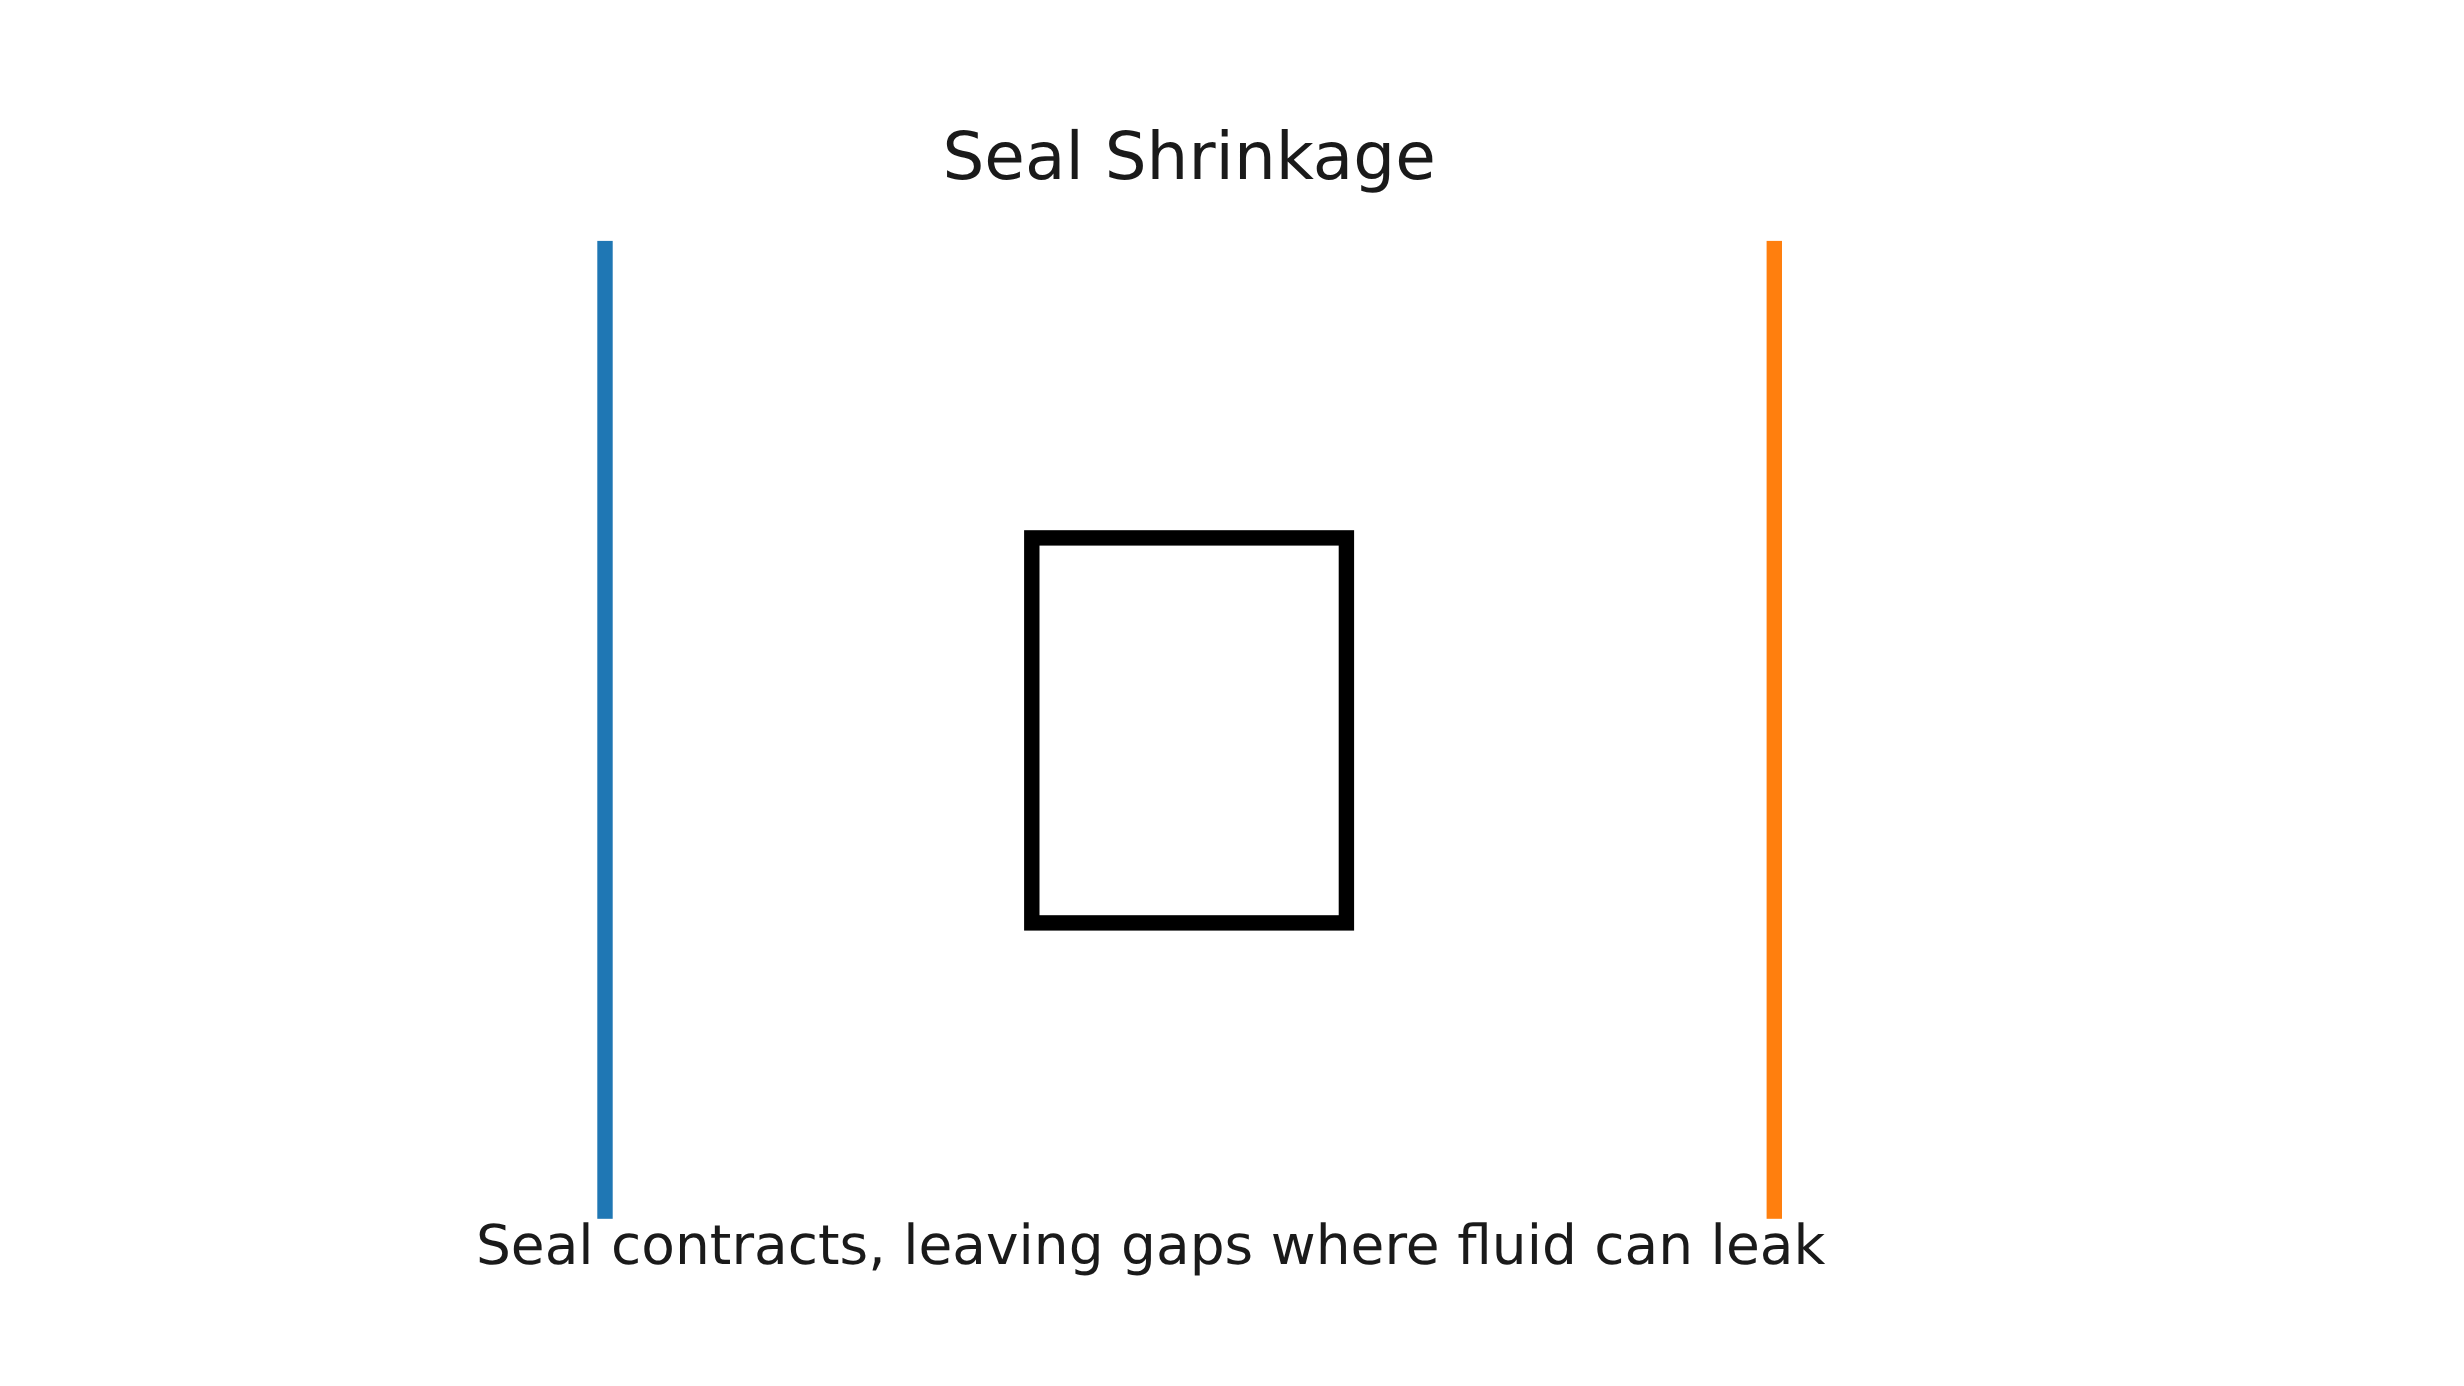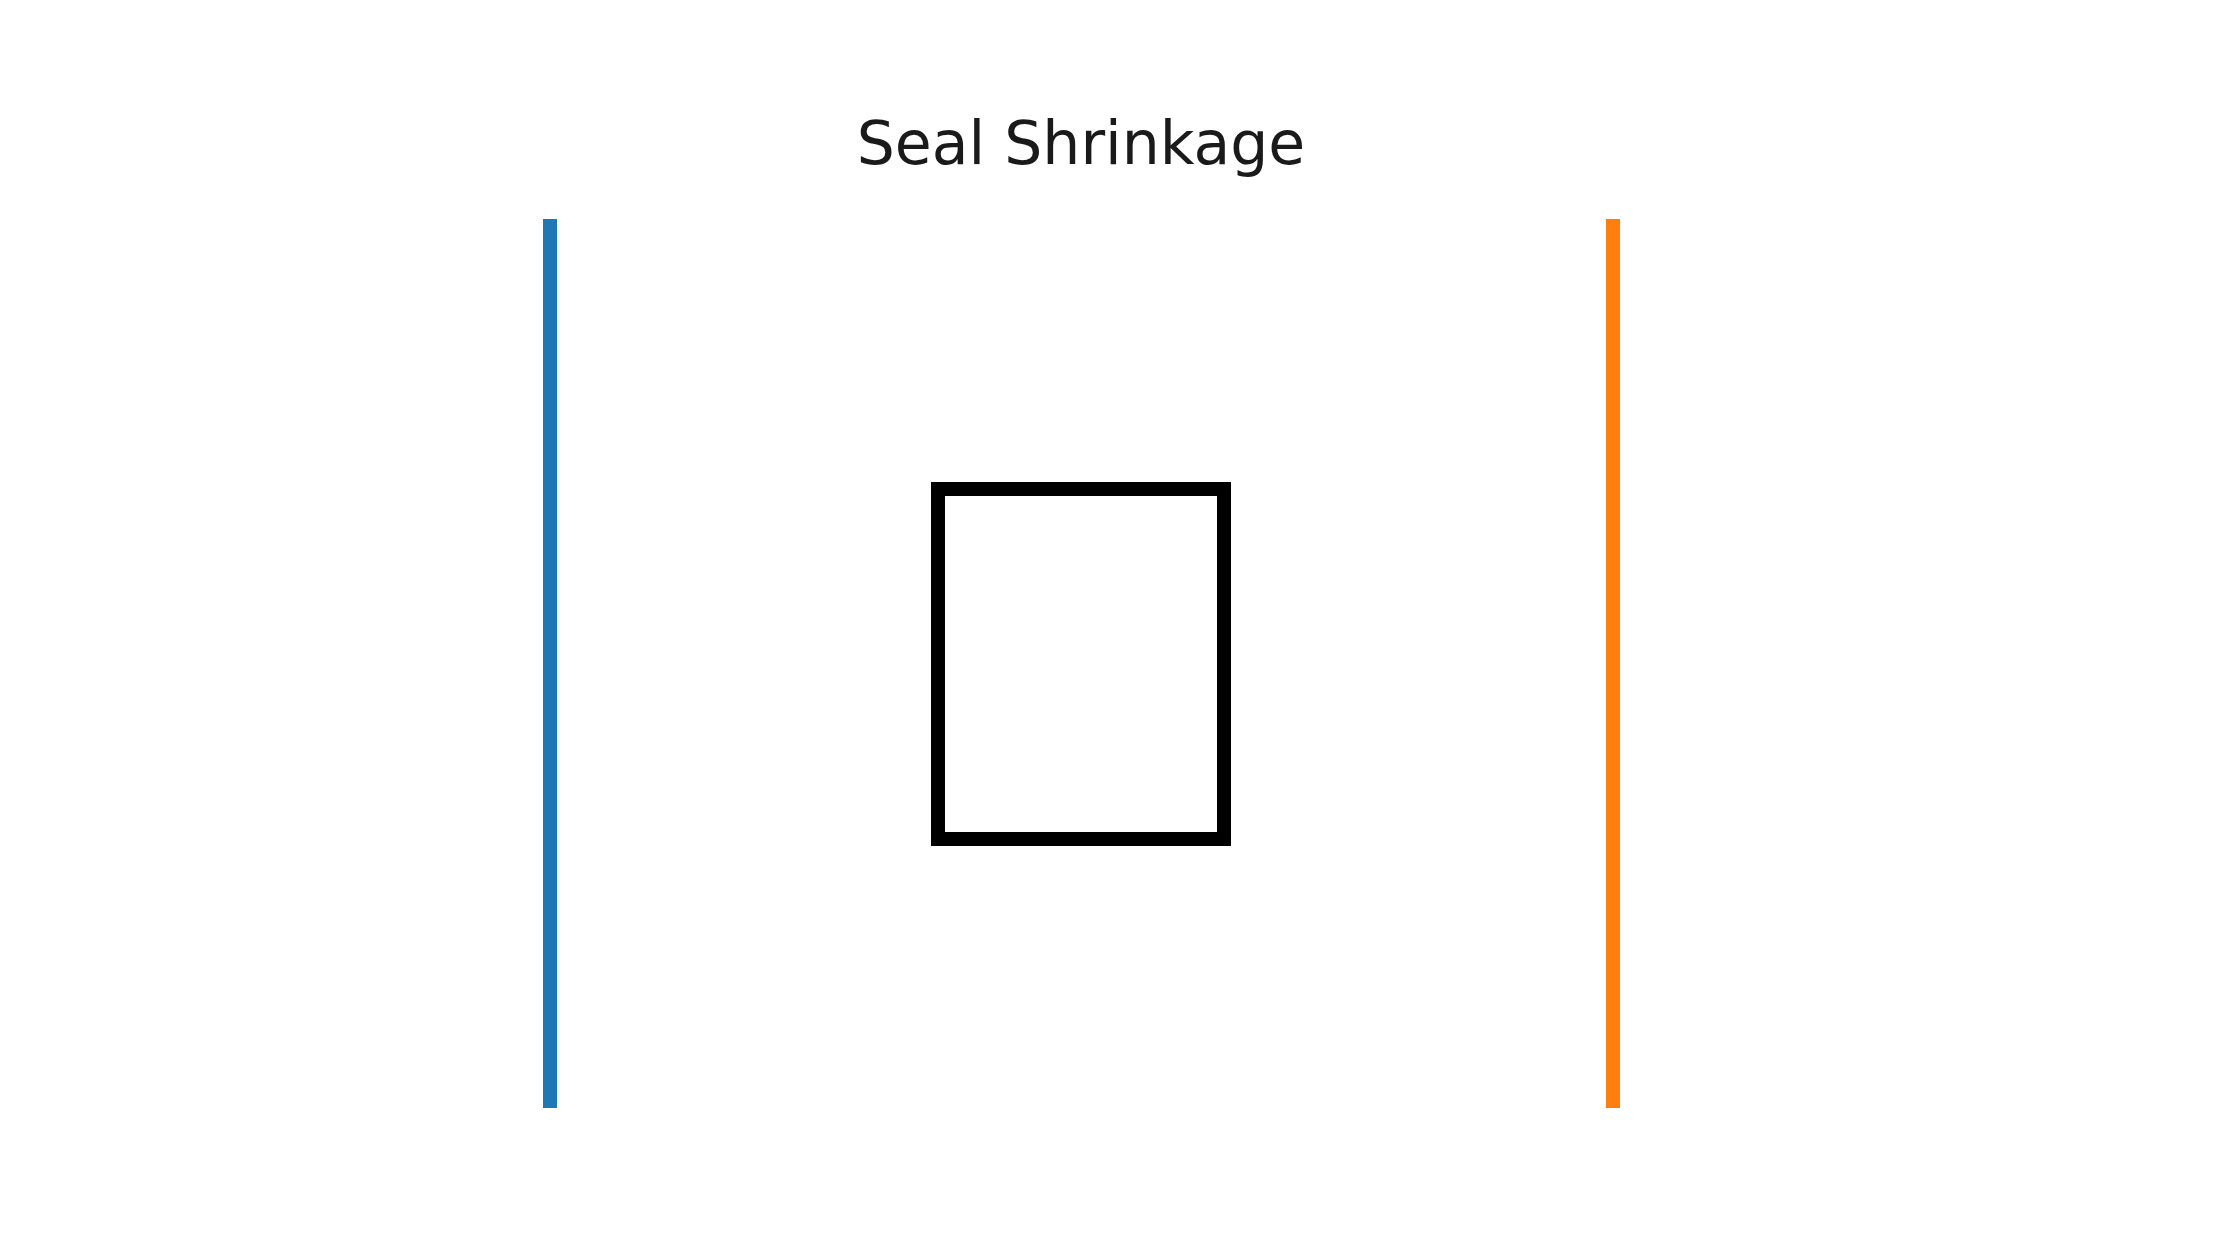--- a/index.html
+++ b/index.html
@@ -65,13 +65,14 @@
 
 <div class="figure">
   <div class="title">Seal Shrinkage</div>
 
   <div class="wall left" style="background: rgb(31, 119, 180);"></div>
 
   <div class="seal" style="border-color: rgb(0, 0, 0);"></div>
 
   <div class="wall right" style="background: rgb(255, 127, 14);"></div>
 
+  <div class="caption">Seal contracts, leaving gaps where fluid can leak</div>
 </div>
 
 </body></html>

